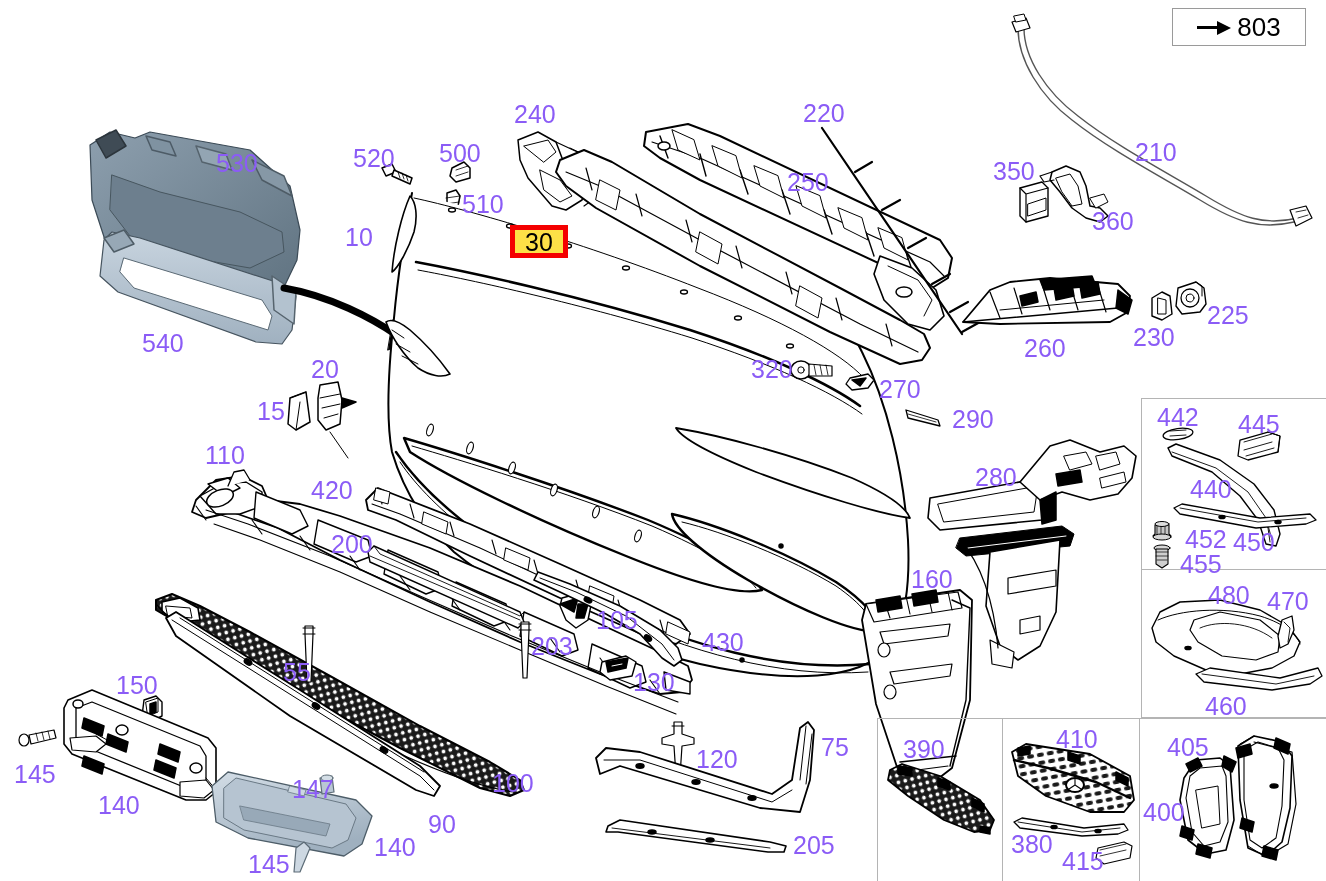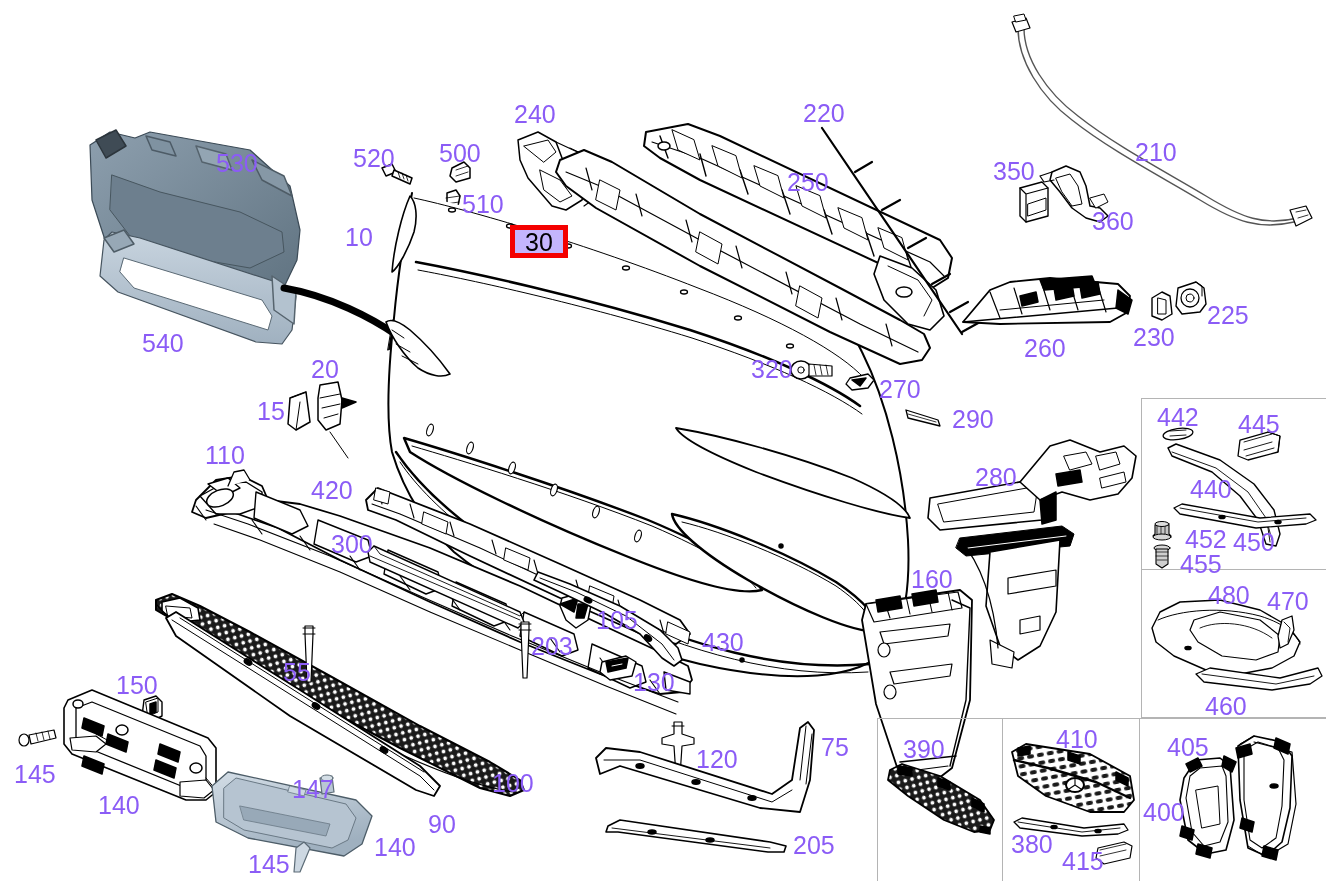--- a/index.html
+++ b/index.html
@@ -23,21 +23,21 @@
     line-height: 1;
     color: #8b5cf6;
     white-space: nowrap;
     letter-spacing: 0px;
   }
 
   
   .highlight-box {
     position: absolute;
     border: 5px solid #f40000;
-    background: #c4b5fd;
+    background: #fde047;
     box-sizing: border-box;
   }
   .highlight-box span {
     position: absolute;
     left: 0; right: 0;
     top: 50%;
     transform: translateY(-50%);
     text-align: center;
     font-size: 25px;
     color: #000;
@@ -681,20 +681,24 @@
       </g>
     </svg>
   </div>
 
   <div class="panel" style="left:1141px; top:398px; width:185px; height:172px; border-right:none;"></div>
   <div class="panel no-top" style="left:1141px; top:570px; width:185px; height:148px; border-right:none;"></div>
   <div class="panel" style="left:877px; top:718px; width:449px; height:165px; border-right:none; border-bottom:none;"></div>
   <div class="panel" style="left:1002px; top:718px; width:0px; height:165px; border:none; border-left:1.5px solid #b4b4b4;"></div>
   <div class="panel" style="left:1139px; top:718px; width:0px; height:165px; border:none; border-left:1.5px solid #b4b4b4;"></div>
 
+  <div class="ref-box" style="left:1172px; top:8px; width:134px; height:38px;">
+    <span class="ref-arrow"></span>
+    <span class="ref-num">803</span>
+  </div>
 
   <div class="highlight-box" style="left:510px; top:225px; width:58px; height:33px;">
     <span>30</span>
   </div>
 
   <div id="callouts">
       <div class="lbl" style="left: 216px; top: 151px;">530</div>
       <div class="lbl" style="left: 142px; top: 331px;">540</div>
       <div class="lbl" style="left: 353px; top: 146px;">520</div>
       <div class="lbl" style="left: 439px; top: 141px;">500</div>
@@ -711,21 +715,21 @@
       <div class="lbl" style="left: 1207px; top: 303px;">225</div>
       <div class="lbl" style="left: 751px; top: 357px;">320</div>
       <div class="lbl" style="left: 879px; top: 377px;">270</div>
       <div class="lbl" style="left: 952px; top: 407px;">290</div>
       <div class="lbl" style="left: 975px; top: 465px;">280</div>
       <div class="lbl" style="left: 911px; top: 567px;">160</div>
       <div class="lbl" style="left: 311px; top: 357px;">20</div>
       <div class="lbl" style="left: 257px; top: 399px;">15</div>
       <div class="lbl" style="left: 205px; top: 443px;">110</div>
       <div class="lbl" style="left: 311px; top: 478px;">420</div>
-      <div class="lbl" style="left: 331px; top: 532px;">300</div>
+      <div class="lbl" style="left: 331px; top: 532px;">200</div>
       <div class="lbl" style="left: 283px; top: 632px; margin-top: 28px;">55</div>
       <div class="lbl" style="left: 531px; top: 634px;">203</div>
       <div class="lbl" style="left: 596px; top: 608px;">105</div>
       <div class="lbl" style="left: 702px; top: 630px;">430</div>
       <div class="lbl" style="left: 633px; top: 670px;">130</div>
       <div class="lbl" style="left: 696px; top: 747px;">120</div>
       <div class="lbl" style="left: 821px; top: 735px;">75</div>
       <div class="lbl" style="left: 793px; top: 833px;">205</div>
       <div class="lbl" style="left: 492px; top: 771px;">100</div>
       <div class="lbl" style="left: 428px; top: 812px;">90</div>

